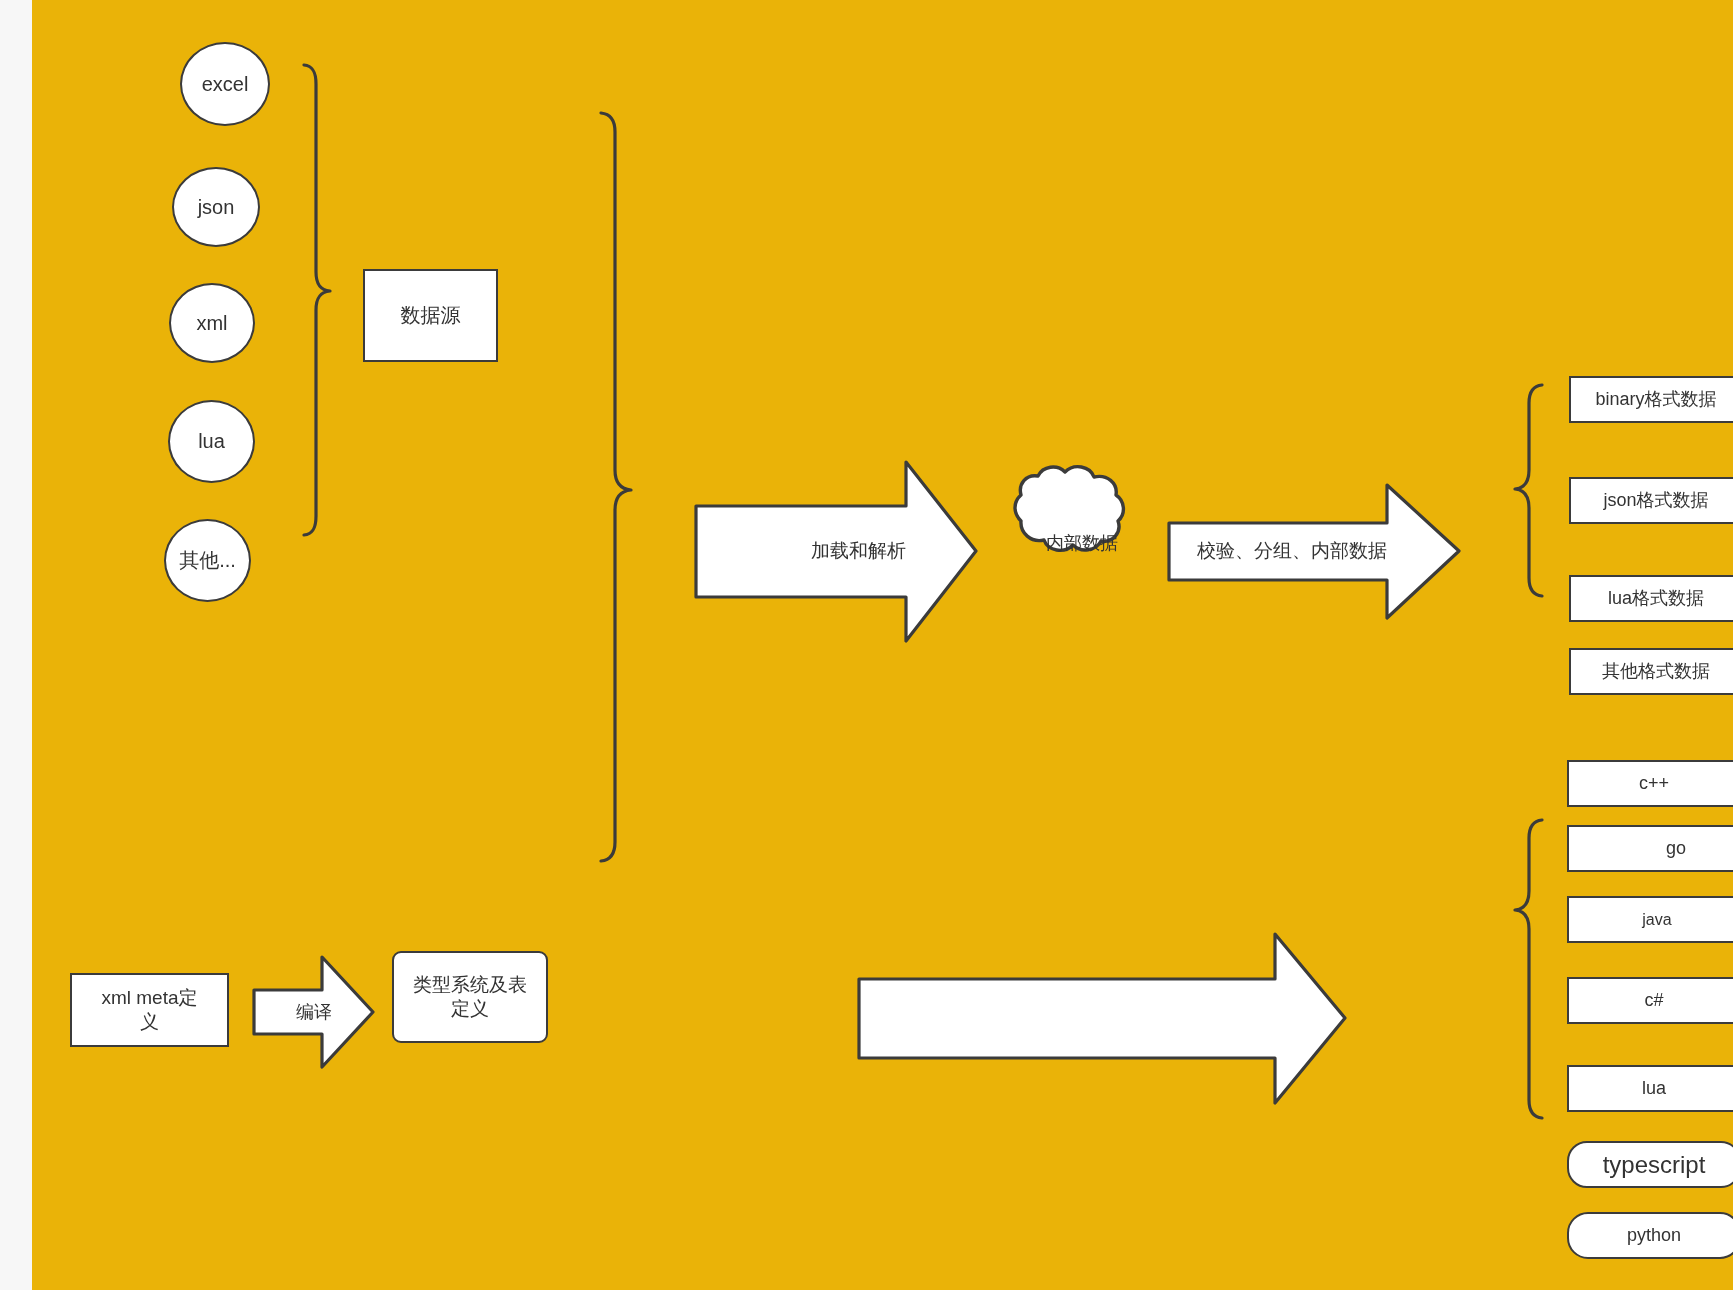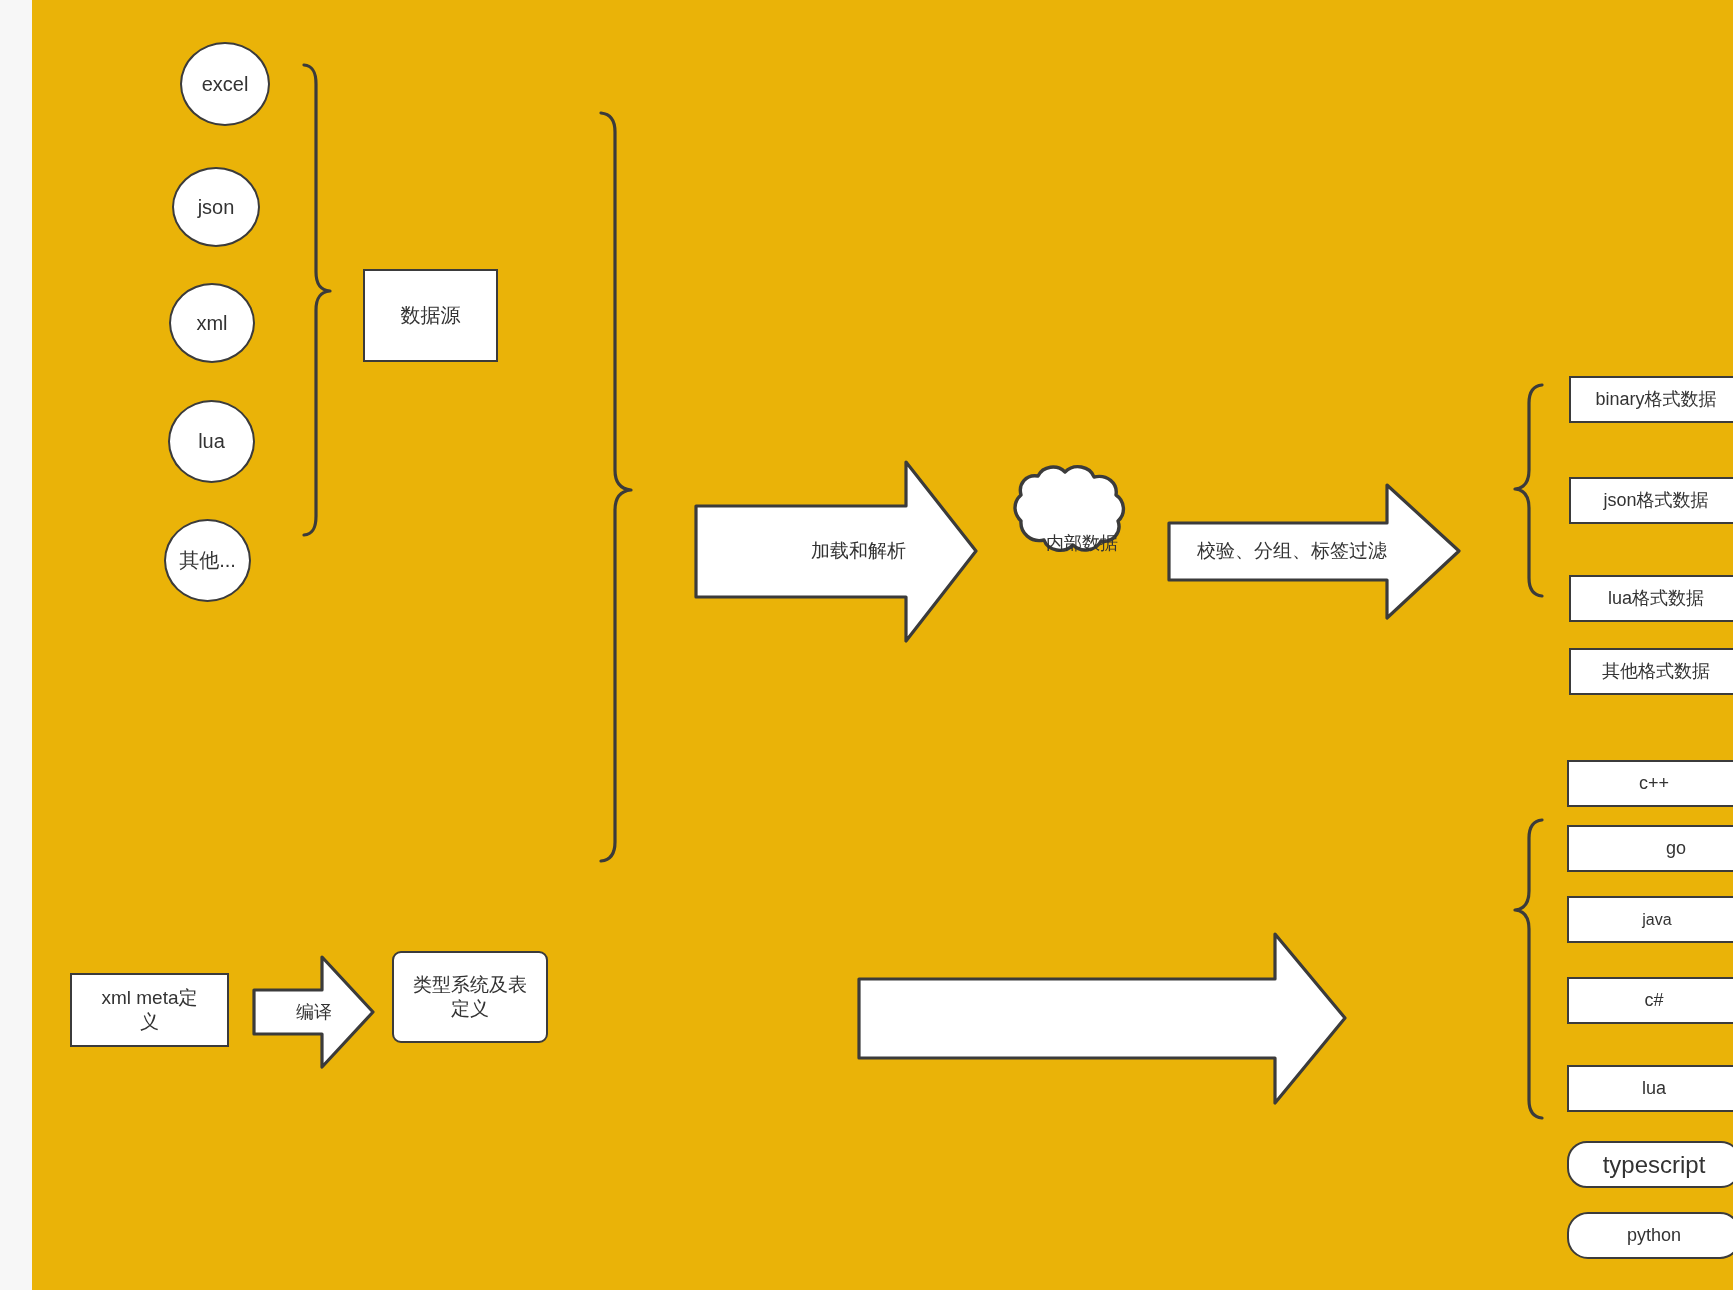--- a/index.html
+++ b/index.html
@@ -166,21 +166,21 @@
 
   <div class="label-overlay" style="left:664px; top:522px; width:210px; height:58px; font-size:19px;">
     <span>加载和解析</span>
   </div>
 
   <div class="label-overlay" style="left:988px; top:526px; width:98px; height:34px; font-size:18px;">
     <span>内部数据</span>
   </div>
 
   <div class="label-overlay" style="left:1137px; top:522px; width:218px; height:58px; font-size:19px;">
-    <span>校验、分组、标签过滤</span>
+    <span>校验、分组、内部数据</span>
   </div>
 
   <div class="label-overlay" style="left:222px; top:990px; width:78px; height:44px; font-size:18px;">
     <span>编译</span>
   </div>
 
 
   <div class="node" style="left:1537px; top:376px; width:174px; height:47px; font-size:18px;text-align:center;">
     <span>binary格式数据</span>
   </div>

